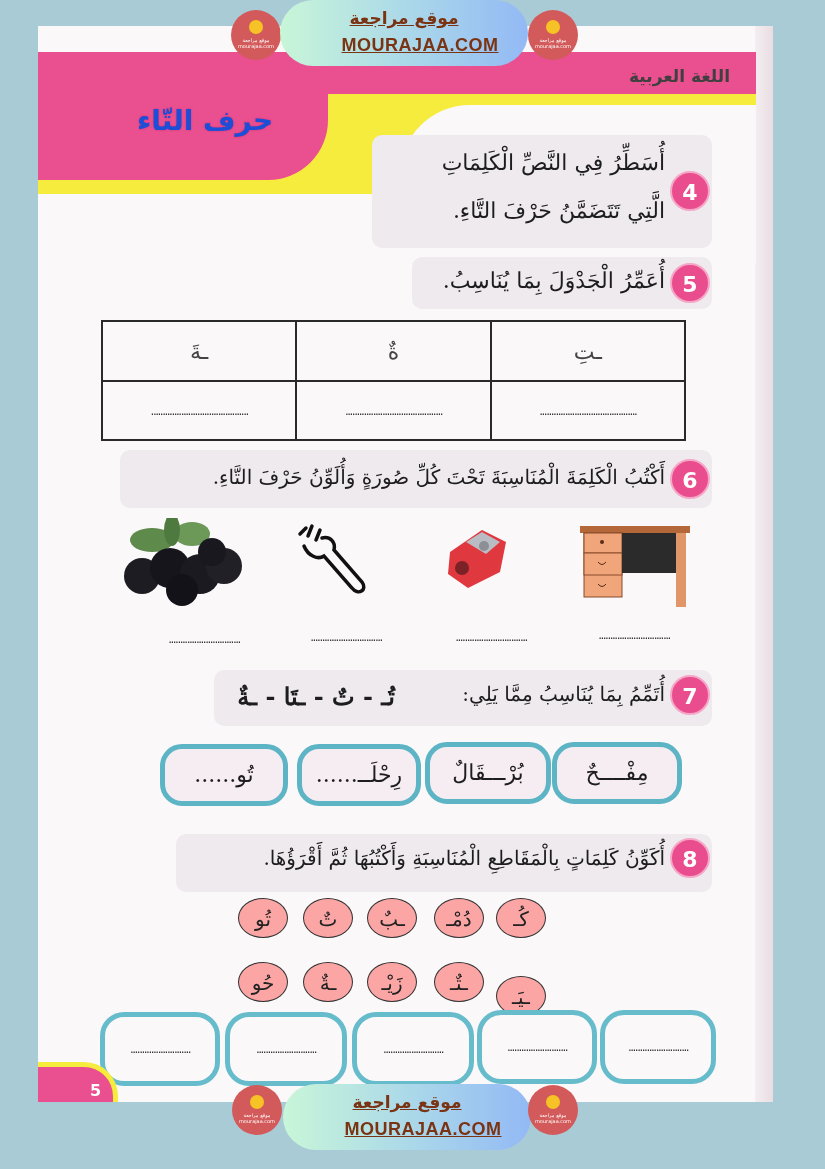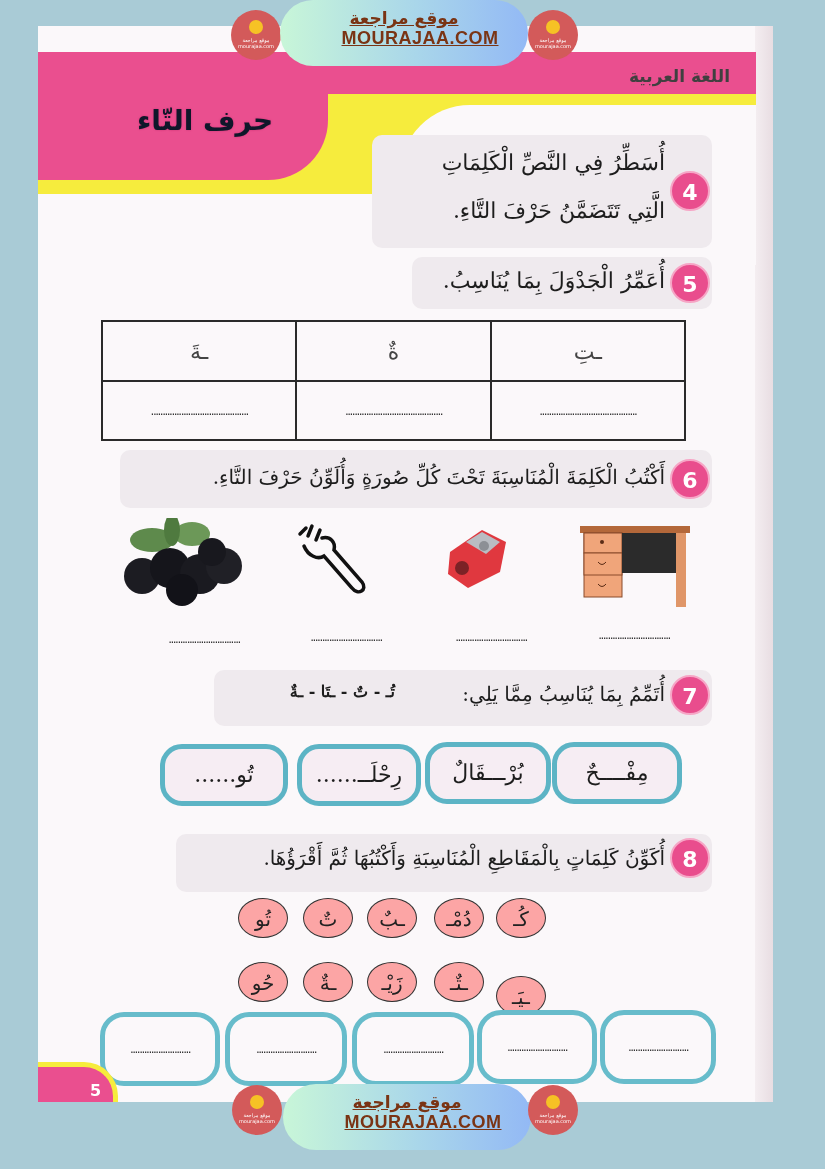--- a/index.html
+++ b/index.html
@@ -35,32 +35,32 @@
     position:absolute; left:38px; top:52px; width:290px; height:128px;
     background:#ea4f8f;
     border-bottom-right-radius:60px;
   }
   .subject {
     position:absolute; left:560px; top:66px; width:170px; text-align:right;
     color:#404040; font-weight:bold; font-size:17px; direction:rtl;
   }
   .lesson-title {
     position:absolute; left:110px; top:104px; width:190px; text-align:center;
-    color:#0f172a; font-weight:bold; font-size:28px; direction:rtl;
+    color:#1d4ed8; font-weight:bold; font-size:28px; direction:rtl;
     text-shadow:0 0 2px #c93373;
   }
   
   .wm {
     position:absolute; left:280px; width:248px; height:66px;
     border-radius:33px;
     background:linear-gradient(90deg,#c8f6d8,#a9d6ea 55%,#93b9f5);
     text-align:center;
   }
   .wm .ar { display:block; font-size:17px; font-weight:bold; color:#7a3414; text-decoration:underline; direction:rtl; margin-top:8px; }
-  .wm .en { display:block; font-size:18px; font-weight:bold; color:#7a3414; text-decoration:underline; letter-spacing:0.5px; margin-top:0; font-family:"Liberation Sans", sans-serif;padding-left:32px; }
+  .wm .en { display:block; font-size:18px; font-weight:bold; color:#7a3414; text-decoration:underline; letter-spacing:0.5px; margin-top:7px; font-family:"Liberation Sans", sans-serif;padding-left:32px; }
   .badge {
     position:absolute; width:50px; height:50px; border-radius:50%;
     background:#d35a5a; text-align:center;
   }
   .badge .dot { display:block; width:14px; height:14px; margin:10px auto 0; border-radius:50%; background:#f6c225; }
   .badge .tiny { display:block; font-size:5px; color:#fff; margin-top:3px; line-height:6px; }
   
   .num {
     position:absolute; width:40px; height:40px; border-radius:50%;
     background:#e94d8d; color:#fff; font-weight:bold; font-size:22px;
@@ -199,21 +199,21 @@
 </svg>
 
 <div class="ans" style="left:578px;top:628px;">...............................</div>
 <div class="ans" style="left:435px;top:630px;">...............................</div>
 <div class="ans" style="left:290px;top:630px;">...............................</div>
 <div class="ans" style="left:148px;top:632px;">...............................</div>
 
 <div class="shade" style="left:214px;top:670px;width:498px;height:56px;"></div>
 <div class="num" style="left:670px;top:675px;">7</div>
 <div class="instr" style="left:400px;top:682px;width:265px;font-size:20px;">أُتَمِّمُ بِمَا يُنَاسِبُ مِمَّا يَلِي:</div>
-<div class="instr" style="left:225px;top:682px;width:170px;font-size:16px;font-weight:bold;">تُـ - تٌ - ـتَا - ـةٌ</div>
+<div class="instr" style="left:225px;top:682px;width:170px;font-size:24px;font-weight:bold;">تُـ - تٌ - ـتَا - ـةٌ</div>
 
 <div class="pill" style="left:552px;top:742px;width:130px;"><span>مِفْــــحٌ</span></div>
 <div class="pill" style="left:425px;top:742px;width:126px;"><span>بُرْـــقَالٌ</span></div>
 <div class="pill" style="left:297px;top:744px;width:124px;"><span>رِحْلَــ......</span></div>
 <div class="pill" style="left:160px;top:744px;width:128px;"><span>تُو......</span></div>
 
 <div class="shade" style="left:176px;top:834px;width:536px;height:58px;"></div>
 <div class="num" style="left:670px;top:838px;">8</div>
 <div class="instr" style="left:180px;top:846px;width:485px;font-size:20px;">أُكَوِّنُ كَلِمَاتٍ بِالْمَقَاطِعِ الْمُنَاسِبَةِ وَأَكْتُبُهَا ثُمَّ أَقْرَؤُهَا.</div>
 

